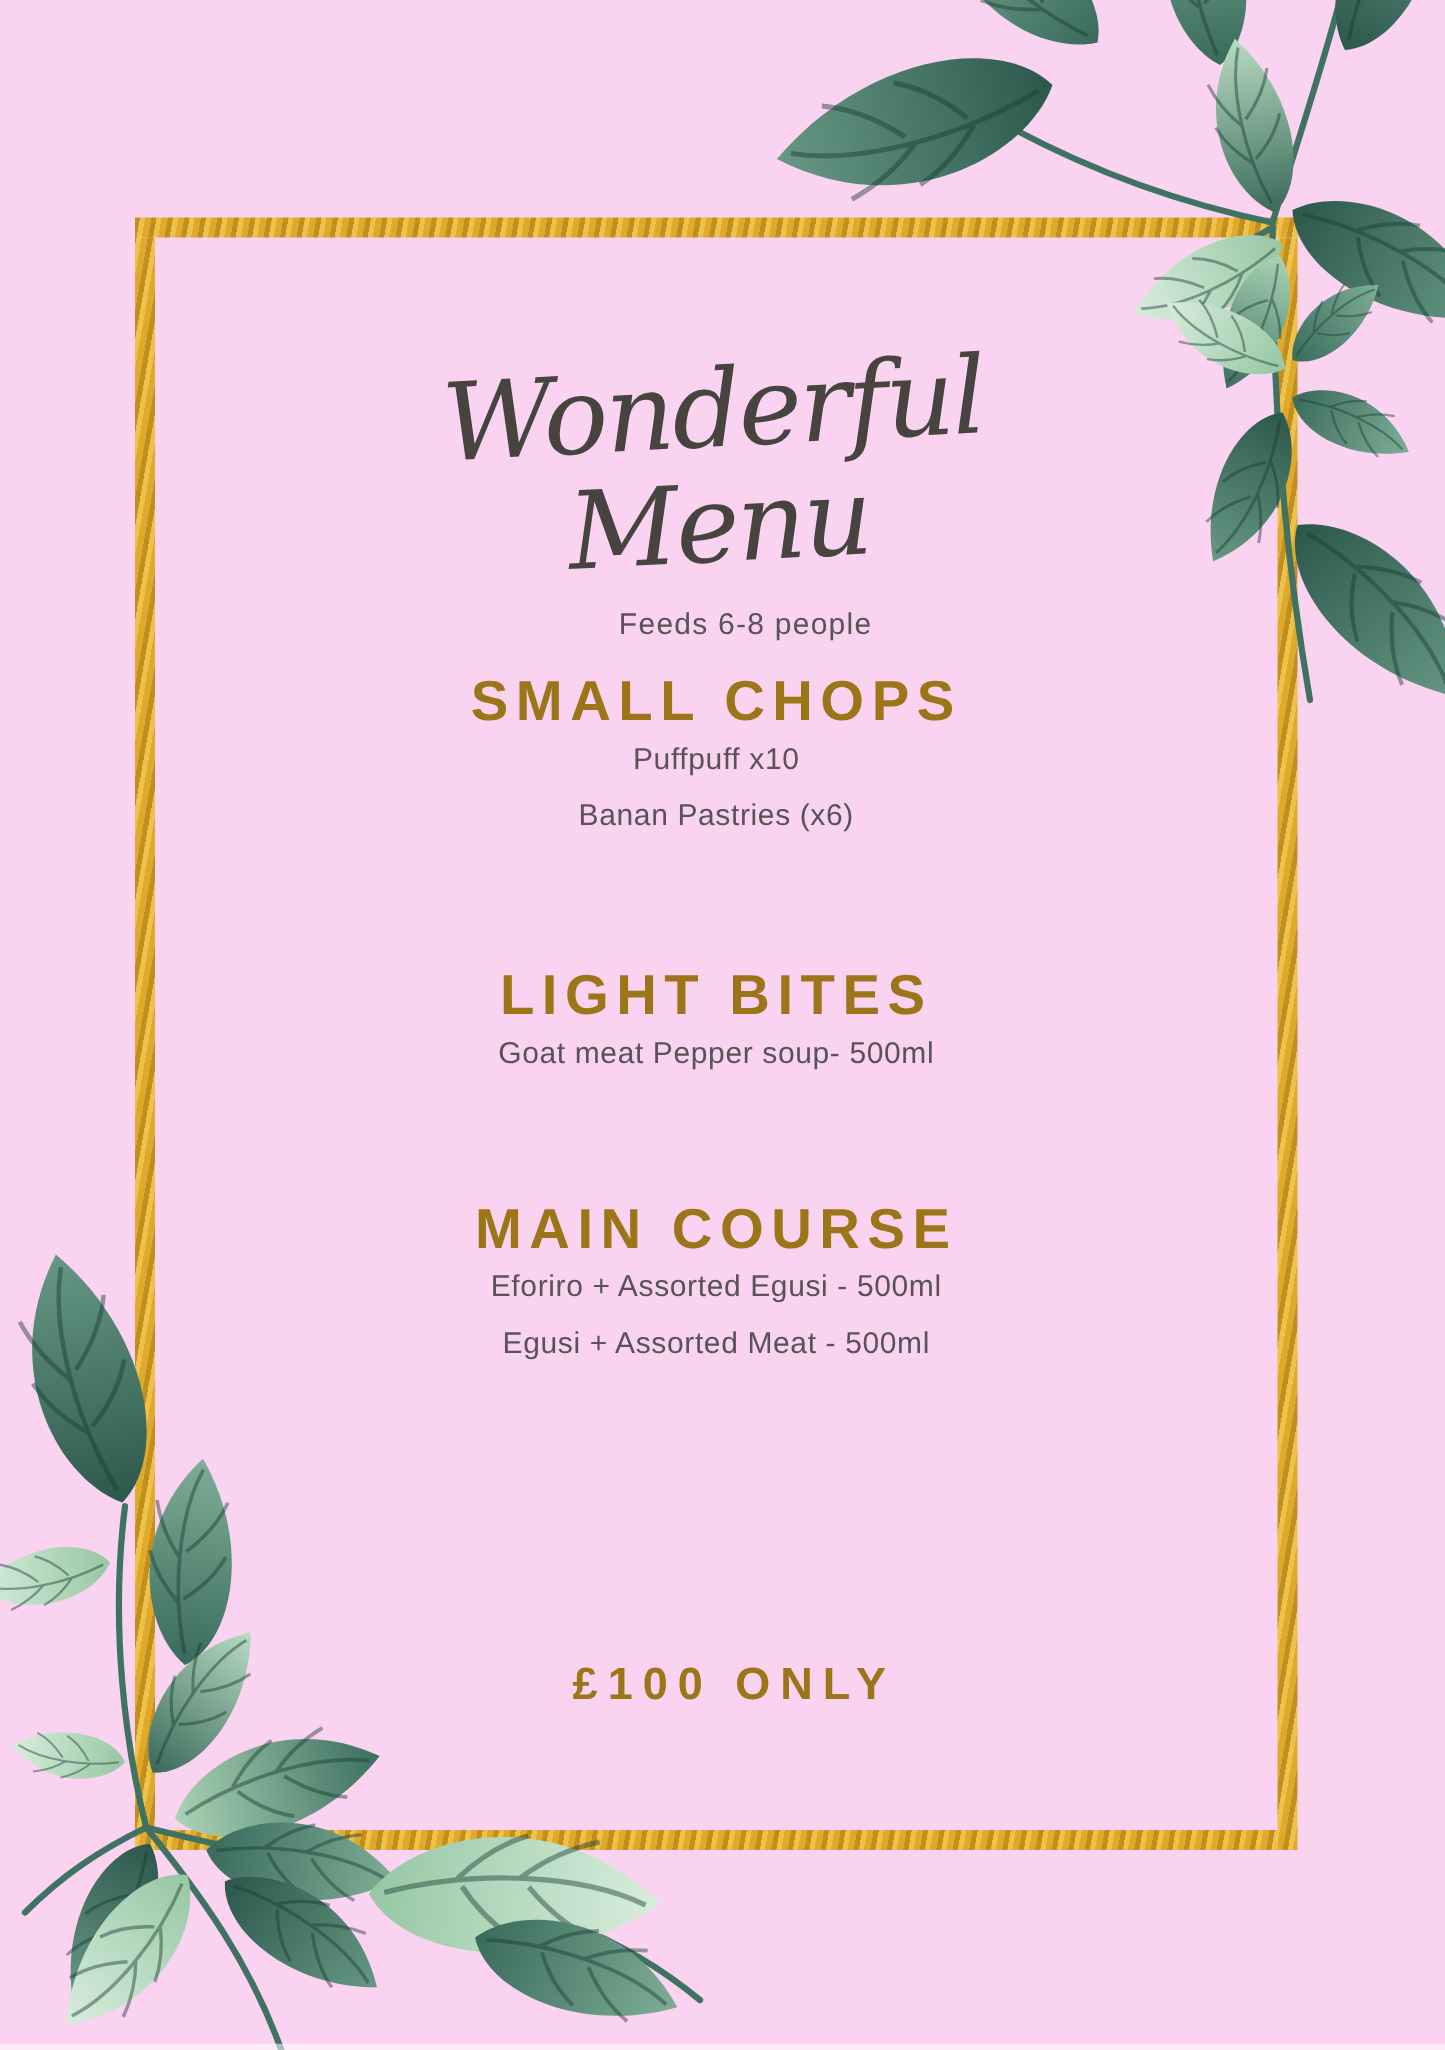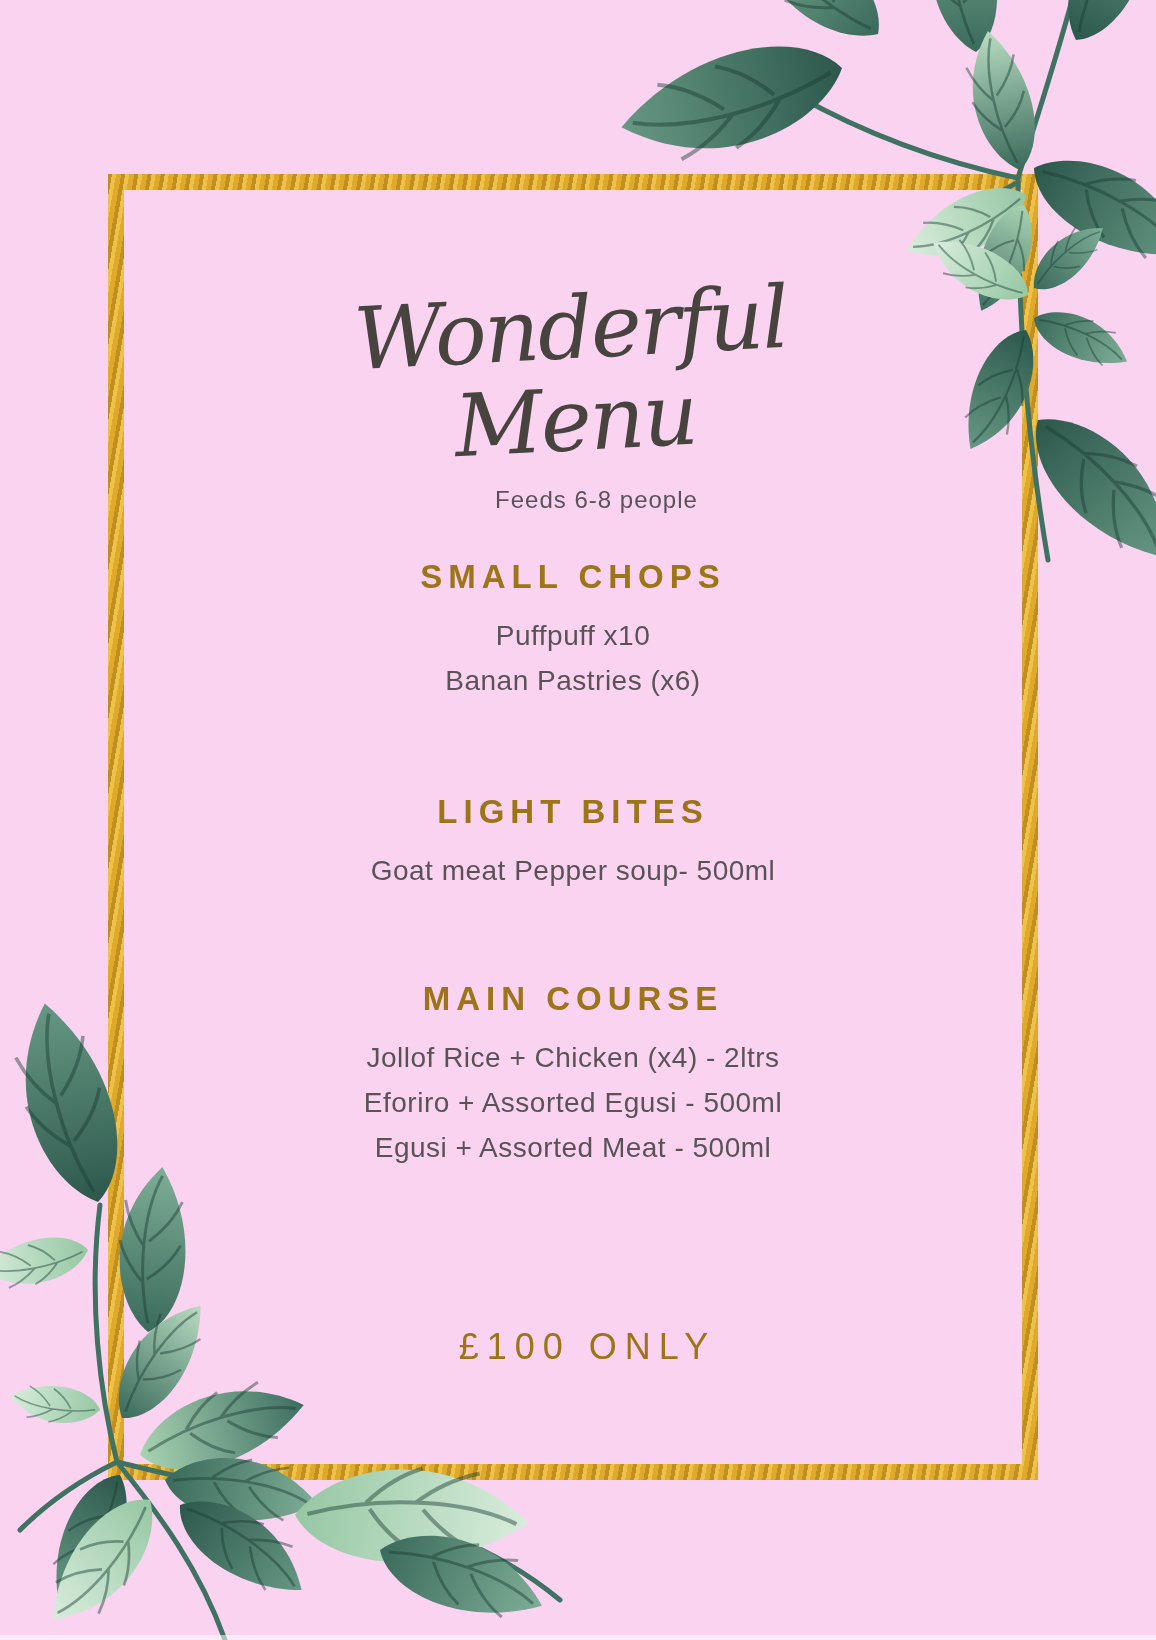--- a/index.html
+++ b/index.html
@@ -41,29 +41,29 @@
   .title{
     top:282px;
     font-family:"DejaVu Serif",serif;font-style:italic;font-weight:400;
     font-size:86px;line-height:92px;color:var(--title);
     transform:rotate(-3deg);letter-spacing:-2px;
   }
   .subtitle{
     top:484px;font-size:24px;line-height:32px;letter-spacing:1px;color:var(--text);margin-left:47px;
   }
   .sec h2{
-    margin:16px;font-size:33px;line-height:40px;font-weight:700;
+    margin:0;font-size:45px;line-height:40px;font-weight:700;
     letter-spacing:6px;color:var(--accent-gold);
   }
-  .sec .items{margin-top:4px;font-size:28px;line-height:45px;letter-spacing:.5px;color:var(--text);}
+  .sec .items{margin-top:4px;font-size:24px;line-height:45px;letter-spacing:.5px;color:var(--text);}
   .sec1{top:541px;}
   .sec2{top:776px;}
   .sec3{top:963px;}
   .price{
-    top:1326px;font-size:36px;line-height:42px;font-weight:400;
+    top:1326px;font-size:36px;line-height:42px;font-weight:700;
     letter-spacing:8px;color:var(--accent-gold);padding-left:29px;
   }
   .bottom-edge{
     position:absolute;left:0;bottom:0;width:100%;height:5px;
     background:rgba(255,255,255,0.55);
   }
   .vein{fill:none;stroke:rgba(25,60,52,0.45);stroke-width:2;}
   .stem{fill:none;stroke:#3F7263;stroke-width:5;stroke-linecap:round;}
   .stopD0{stop-color:var(--leaf-dark);} .stopD1{stop-color:var(--leaf-mid);}
   .stopM1{stop-color:var(--leaf-mint);}
@@ -164,21 +164,20 @@
     <section class="sec sec2">
       <h2>LIGHT BITES</h2>
       <div class="items">
         <div>Goat meat Pepper soup- 500ml</div>
       </div>
     </section>
 
     <section class="sec sec3">
       <h2>MAIN COURSE</h2>
       <div class="items">
-        <div>Jollof Rice + Chicken (x4) - 2ltrs</div>
         <div>Eforiro + Assorted Egusi - 500ml</div>
         <div>Egusi + Assorted Meat - 500ml</div>
       </div>
     </section>
 
     <div class="price">£100 ONLY</div>
   </div>
 
   <div class="bottom-edge"></div>
 </div>

